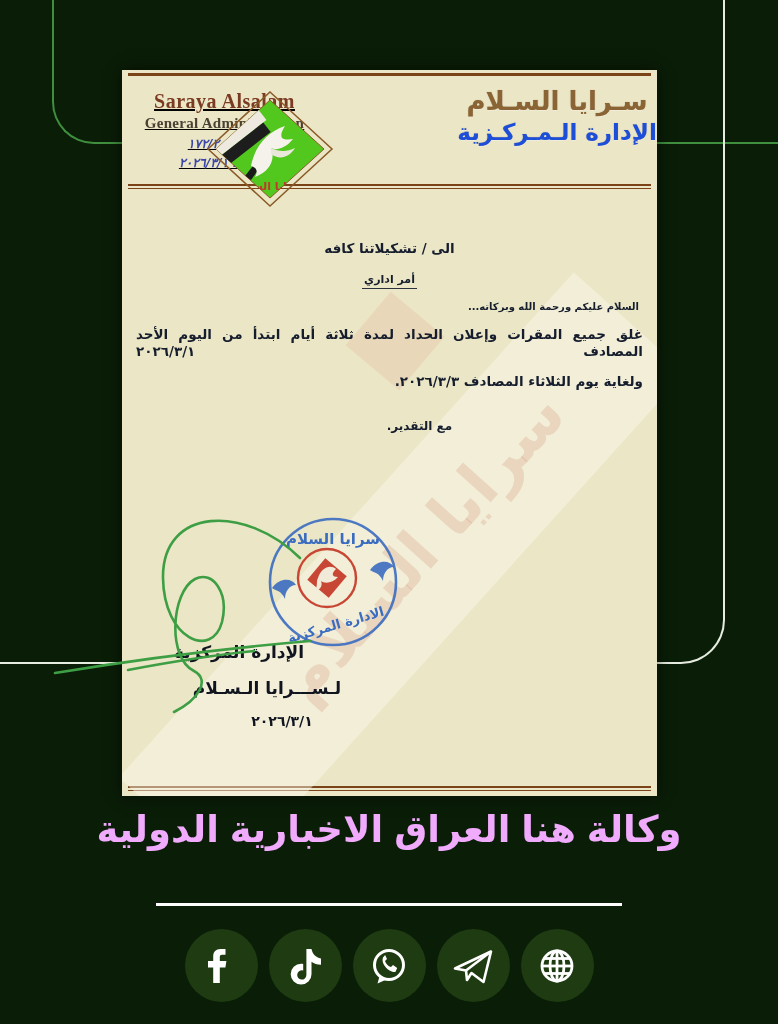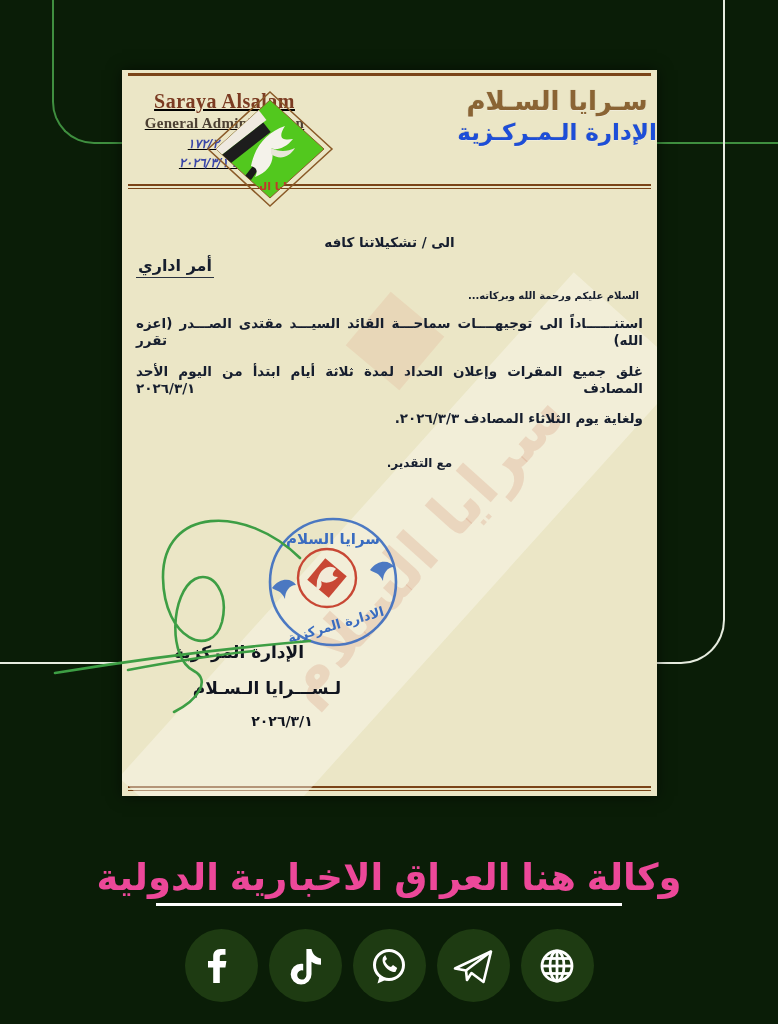--- a/index.html
+++ b/index.html
@@ -45,24 +45,24 @@
   
   .wm-band { position:absolute; left:-60px; top:430px; width:680px; height:150px;
     background:rgba(250,248,238,.45); transform:rotate(-48deg); transform-origin:center; }
   .wm-text { position:absolute; left:40px; top:440px; width:520px; text-align:center;
     font-size:62px; font-weight:bold; color:rgba(206,118,92,.20);
     transform:rotate(-48deg); direction:rtl; white-space:nowrap; }
   .wm-tri { position:absolute; left:238px; top:236px; width:70px; height:70px;
     background:rgba(228,176,148,.28); transform:rotate(40deg); }
 
   
-  .letter { position:absolute; top:164px; left:14px; right:14px; direction:rtl;
+  .letter { position:absolute; top:170px; left:14px; right:14px; direction:rtl;
     color:#161e2e; font-weight:bold; }
   .ln-to { text-align:center; font-size:13.5px; }
-  .ln-subj { text-align:left; font-size:16px; margin-top:6px; }
+  .ln-subj { text-align:center; font-size:11px; margin-top:17px; }
   .ln-subj span { border-bottom:1.5px solid #2a3240; padding:0 2px 2px; }
   .ln-sal { text-align:right; font-size:10px; margin-top:15px; padding-right:4px; }
   .ln-p { text-align:justify; text-align-last:justify; font-size:13.5px; margin-top:14px; line-height:1.25; }
   .ln-p3 { text-align:right; font-size:13.5px; margin-top:13px; }
   .ln-close { text-align:center; font-size:12px; margin-top:30px; padding-left:60px; }
 
   
   .sig-texts { position:absolute; top:572px; left:30px; width:230px; direction:rtl;
     color:#10141f; font-weight:bold; }
   .sig-l1 { font-size:17px; text-align:center; padding-right:56px; }
@@ -70,22 +70,22 @@
   .sig-l3 { font-size:14px; text-align:center; margin-top:15px; padding-left:30px; }
 
   
   .cc { position:absolute; top:638px; right:12px; width:270px; direction:rtl;
     color:#1a2230; font-weight:bold; font-size:9.5px; line-height:1.55; text-align:right; }
 
   .stamp-svg { position:absolute; left:144px; top:444px; }
   .overlay-svg { position:absolute; left:0; top:0; z-index:3; pointer-events:none; }
 
   
-  .agency { position:absolute; top:856px; left:0; width:778px; text-align:center;
-    color:#ec4899; font-weight:bold; font-size:37px; letter-spacing:-1px;
+  .agency { position:absolute; top:808px; left:0; width:778px; text-align:center;
+    color:#f0abfc; font-weight:bold; font-size:37px; letter-spacing:-1px;
     direction:rtl; word-spacing:-2px; z-index:2; }
   .divider { position:absolute; top:903px; left:156px; width:466px; height:3px;
     background:#ffffff; z-index:2; }
   .social { position:absolute; top:929px; left:0; width:778px; display:flex;
     justify-content:center; gap:11px; z-index:2; }
   .soc-circle { width:73px; height:73px; border-radius:50%; background:#1e3b12;
     display:flex; align-items:center; justify-content:center; }
 </style>
 </head>
 <body>
@@ -140,21 +140,20 @@
                  C 71 70, 64 82, 50 87 C 54 80, 50 77, 46 76 Z" fill="#f4f2ea"></path>
         <path d="M66 58 C 74 62, 82 62, 90 58 C 84 68, 74 70, 66 64 Z" fill="#e9e6da"></path>
         <text x="65" y="100" text-anchor="middle" font-size="11" font-weight="bold" fill="#c0392b" direction="rtl">سرايا السلام</text>
       </g>
     </svg>
 
     <div class="letter">
       <div class="ln-to">الى / تشكيلاتنا كافه</div>
       <div class="ln-subj"><span>أمر اداري</span></div>
       <div class="ln-sal">السلام عليكم ورحمة الله وبركاته...</div>
-      <div class="ln-p">استنــــــاداً الى توجيهــــات سماحـــة القائد السيـــد مقتدى الصـــدر (اعزه الله) تقرر</div>
       <div class="ln-p">غلق جميع المقرات وإعلان الحداد لمدة ثلاثة أيام ابتدأ من اليوم الأحد المصادف ٢٠٢٦/٣/١</div>
       <div class="ln-p3">ولغاية يوم الثلاثاء المصادف ٢٠٢٦/٣/٣.</div>
       <div class="ln-close">مع التقدير.</div>
     </div>
 
     <svg class="stamp-svg" width="134" height="138" viewBox="0 0 134 138">
       <circle cx="67" cy="68" r="63" fill="none" stroke="#3a6cc0" stroke-width="2.6" opacity=".9"></circle>
       <circle cx="61" cy="64" r="29" fill="none" stroke="#c43826" stroke-width="2.4" opacity=".92"></circle>
       <rect x="47" y="50" width="28" height="28" fill="#c43826" opacity=".92" transform="rotate(40 61 64)"></rect>
       <path d="M52 64 C 55 54, 64 50, 70 55 C 65 60, 66 63, 72 63 C 67 69, 59 70, 55 67 C 57 72, 54 76, 49 77 C 52 72, 50 67, 52 64 Z" fill="#f2ead8"></path>

